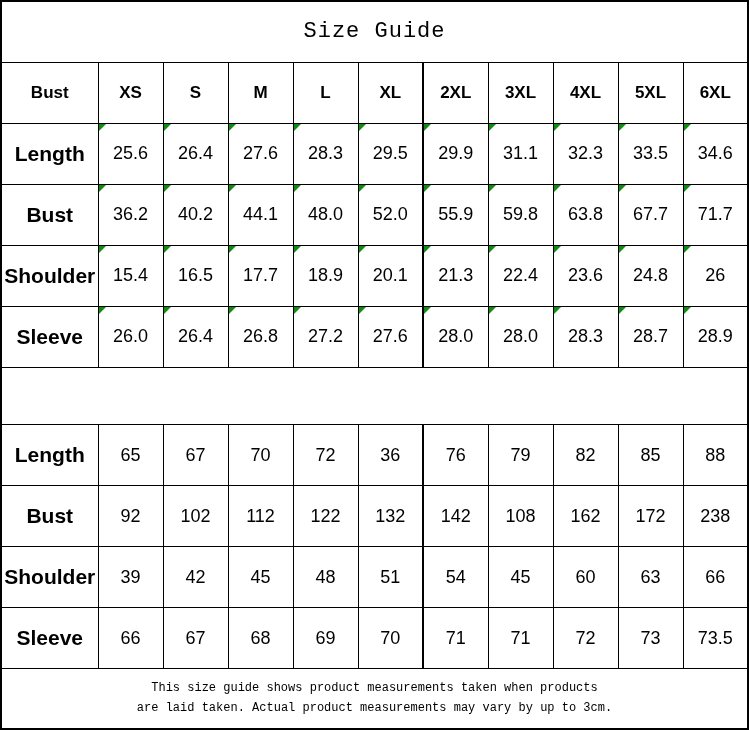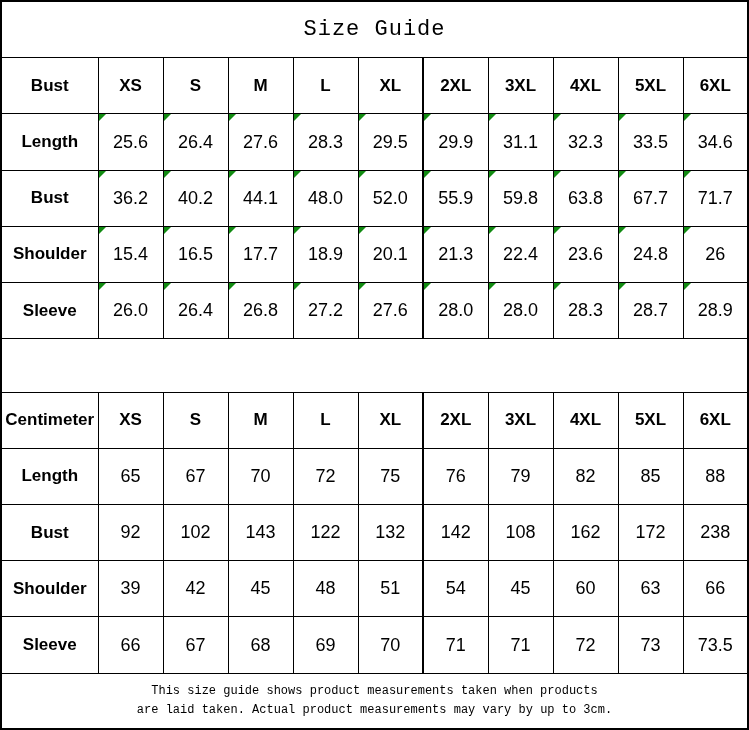--- a/index.html
+++ b/index.html
@@ -37,21 +37,21 @@
     font-weight: 400;
   }
   .header-row th {
     height: 55px;
     font-size: 17px;
     font-weight: 700;
     letter-spacing: 0px;
   }
   .data-row th {
     height: 55px;
-    font-size: 17px;
+    font-size: 21px;
     font-weight: 700;
   }
   .data-row td {
     height: 55px;
     font-size: 18px;
     font-weight: 400;
   }
   .spacer-row td { height: 52px; border-top: 1px solid #000; border-bottom: 1px solid #000; }
   .footer-row td {
     height: 54px;
@@ -159,51 +159,38 @@
           <td><span class="flag"></span>28.7</td>
           <td><span class="flag"></span>28.9</td>
         </tr>
       </tbody>
     <tbody>
       <tr class="spacer-row">
         <td colspan="11"></td>
       </tr>
     </tbody>
     <tbody id="cm-body">
-        <tr class="header-row">
-          <th>Centimeter</th>
-          <th>XS</th>
-          <th>S</th>
-          <th>M</th>
-          <th>L</th>
-          <th>XL</th>
-          <th>2XL</th>
-          <th>3XL</th>
-          <th>4XL</th>
-          <th>5XL</th>
-          <th>6XL</th>
-        </tr>
         <tr class="data-row">
           <th>Length</th>
           <td>65</td>
           <td>67</td>
           <td>70</td>
           <td>72</td>
-          <td>75</td>
+          <td>36</td>
           <td>76</td>
           <td>79</td>
           <td>82</td>
           <td>85</td>
           <td>88</td>
         </tr>
         <tr class="data-row">
           <th>Bust</th>
           <td>92</td>
           <td>102</td>
-          <td>143</td>
+          <td>112</td>
           <td>122</td>
           <td>132</td>
           <td>142</td>
           <td>108</td>
           <td>162</td>
           <td>172</td>
           <td>238</td>
         </tr>
         <tr class="data-row">
           <th>Shoulder</th>

